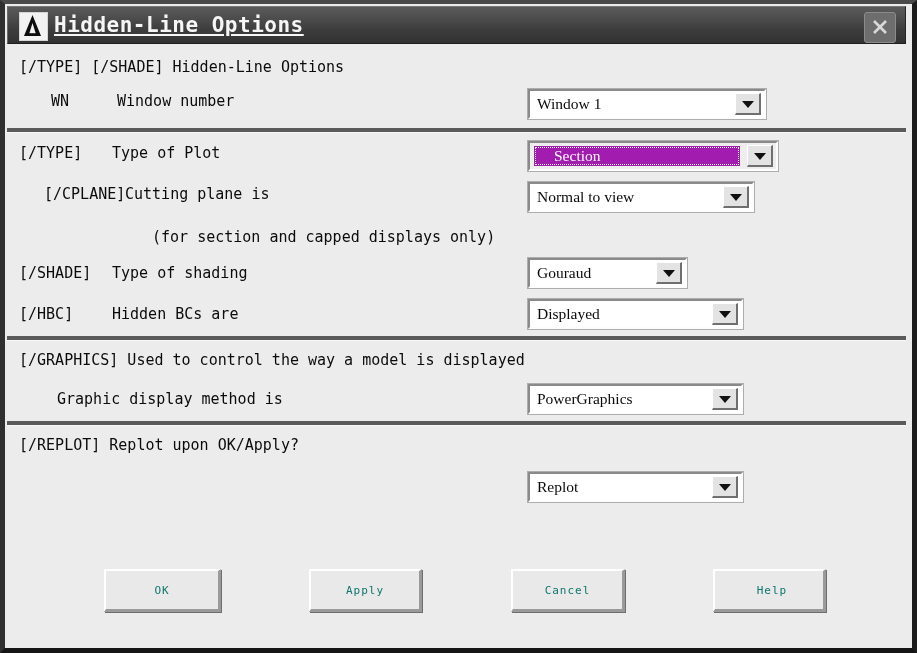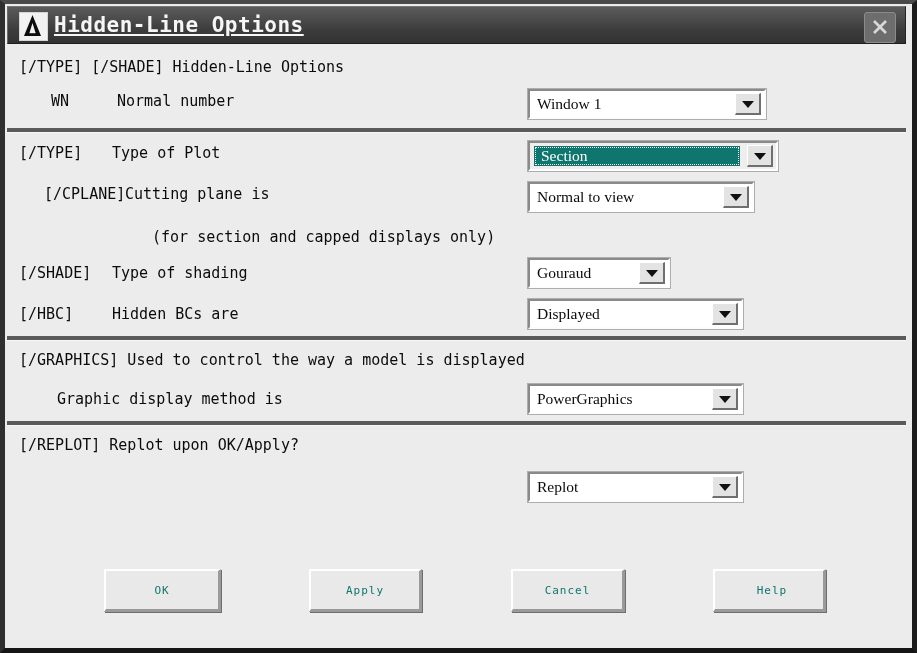--- a/index.html
+++ b/index.html
@@ -156,27 +156,27 @@
   
   .combo.focused {
     background: #eeeeee;
   }
   .combo.focused .val {
     left: 4px;
     right: 36px;
     top: 3px;
     bottom: 3px;
     transform: none;
-    background: #0f766e;
+    background: #a21caf;
     color: #ffffff;
     outline: 1px dotted #ffffff;
     outline-offset: -2px;
     display: flex;
     align-items: center;
-    padding-left: 7px;
+    padding-left: 20px;
     box-sizing: border-box;
   }
 
   
   .btn {
     position: absolute;
     box-sizing: border-box;
     height: 43px;
     background: #e9e9e9;
     border-top: 2px solid #ffffff;
@@ -214,21 +214,21 @@
       </svg>
     </div>
   </div>
 
   <div class="client">
 
     <div class="lbl" style="left:12px; top:13px;">[/TYPE] [/SHADE]  Hidden-Line Options</div>
 
     <div class="lbl" style="left:12px; top:47px;margin-left:32px;">WN</div>
 
-    <div class="lbl" style="left:110px; top:47px;">Normal number</div>
+    <div class="lbl" style="left:110px; top:47px;">Window number</div>
 
     <div class="combo" style="left:521px; top:44px; width:238px; height:30px;">
       <span class="val">Window 1</span>
       <span class="arrowbox"></span>
     </div>
 
     <div class="divider" style="top:83px;"></div>
 
     <div class="lbl" style="left:12px; top:99px;">[/TYPE]</div>
     <div class="lbl" style="left:105px; top:99px;text-align:center;">Type of Plot</div>
@@ -244,21 +244,21 @@
     <div class="combo" style="left:521px; top:137px; width:226px; height:30px;">
       <span class="val">Normal to view</span>
       <span class="arrowbox"></span>
     </div>
 
     <div class="lbl" style="left:145px; top:183px;">(for section and capped displays only)</div>
 
     <div class="lbl" style="left:12px; top:219px;">[/SHADE]</div>
     <div class="lbl" style="left:105px; top:219px;">Type of shading</div>
 
-    <div class="combo" style="left:521px; top:213px; width:142px; height:30px;">
+    <div class="combo" style="left:521px; top:213px; width:159px; height:30px;">
       <span class="val">Gouraud</span>
       <span class="arrowbox"></span>
     </div>
 
     <div class="lbl" style="left:12px; top:260px;">[/HBC]</div>
     <div class="lbl" style="left:105px; top:260px;">Hidden BCs are</div>
 
     <div class="combo" style="left:521px; top:254px; width:215px; height:30px;">
       <span class="val">Displayed</span>
       <span class="arrowbox"></span>

